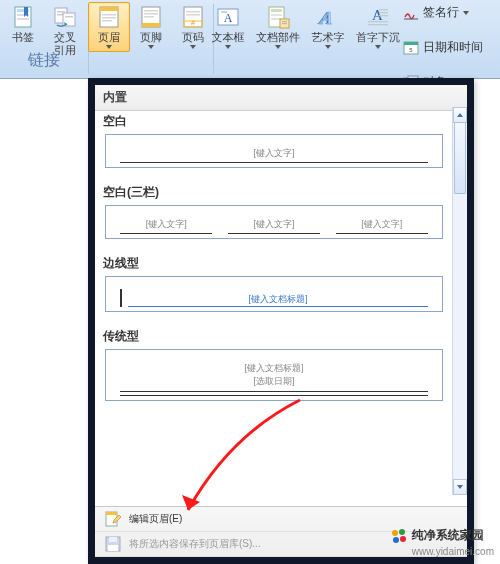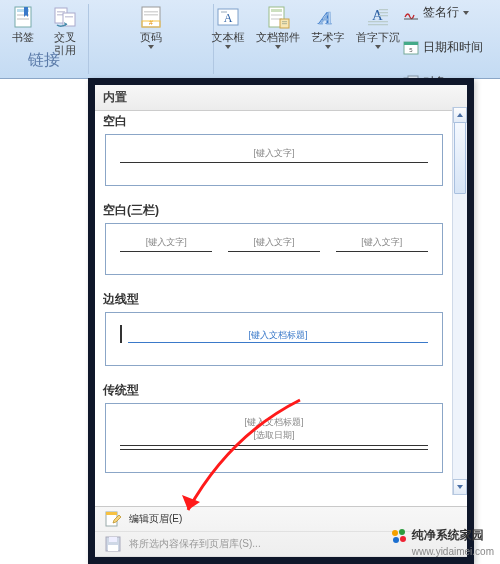--- a/index.html
+++ b/index.html
@@ -24,21 +24,21 @@
   .dd-scroll{position:absolute;top:22px;left:0;right:14px;bottom:62px;overflow:hidden}
   .sb{position:absolute;top:22px;right:0;width:14px;bottom:62px;background:#eef3fb;border-left:1px solid #cfd9e8}
   .sb .arr{height:14px;background:linear-gradient(#fdfdfe,#e2ebf7);border:1px solid #b6c8e0;display:flex;align-items:center;justify-content:center}
   .sb .tri{border-left:3px solid transparent;border-right:3px solid transparent}
   .sb .up{border-bottom:4px solid #4a6fa5}
   .sb .dn{border-top:4px solid #4a6fa5}
   .sb .track{position:absolute;top:15px;bottom:15px;left:0;right:0}
   .sb .thumb{position:absolute;top:0;height:70px;left:1px;right:1px;background:linear-gradient(#f4f8fe,#d6e4f6);border:1px solid #a9c0df;border-radius:1px}
 
   .opt-title{font-weight:bold;padding:6px 8px 4px;color:#333}
-  .opt-prev{margin:0 10px 10px;border:1px solid #8ba6c7;background:#fff;padding:12px 14px 22px;position:relative}
+  .opt-prev{margin:0 10px 10px;border:1px solid #8ba6c7;background:#fff;padding:12px 14px 4px;position:relative}
   .ph{font-size:9px;color:#888;text-align:center}
   .underline{border-bottom:1px solid #333;margin-top:2px}
   .tri-col{display:flex;justify-content:space-between}
   .tri-col .cell{width:30%}
   .side{display:flex;align-items:flex-end;gap:6px}
   .side .bar{width:2px;height:18px;background:#333}
   .side .line{flex:1}
   .trad .ln{border-bottom:1px solid #333;margin-top:3px}
 
   .dd-footer{position:absolute;left:0;right:0;bottom:0;border-top:1px solid #c9c9c9;background:linear-gradient(#f7f7f7,#eee)}
@@ -89,20 +89,46 @@
         <span class="lbl" style="white-space:pre">交叉
 引用</span>
       </div>
     </div>
     <div class="grp-title">链接</div>
   </div>
   <div class="grp-sep"></div>
 
   <div class="grp" style="width:120px">
     <div style="display:flex">
+      <div class="big-btn active">
+        <span class="ic">
+          <svg viewBox="0 0 24 24">
+              <rect x="3" y="2" width="18" height="20" fill="#fff" stroke="#999"></rect>
+              <rect x="3" y="2" width="18" height="4" fill="#f6c142"></rect>
+              <rect x="5" y="9" width="14" height="1.5" fill="#d6d6d6"></rect>
+              <rect x="5" y="12" width="14" height="1.5" fill="#d6d6d6"></rect>
+              <rect x="5" y="15" width="10" height="1.5" fill="#d6d6d6"></rect>
+            </svg>
+        </span>
+        <span class="lbl">页眉</span>
+        <span class="dd-car"></span>
+      </div>
+      <div class="big-btn">
+        <span class="ic">
+          <svg viewBox="0 0 24 24">
+              <rect x="3" y="2" width="18" height="20" fill="#fff" stroke="#999"></rect>
+              <rect x="3" y="18" width="18" height="4" fill="#f6c142"></rect>
+              <rect x="5" y="5" width="14" height="1.5" fill="#d6d6d6"></rect>
+              <rect x="5" y="8" width="14" height="1.5" fill="#d6d6d6"></rect>
+              <rect x="5" y="11" width="10" height="1.5" fill="#d6d6d6"></rect>
+            </svg>
+        </span>
+        <span class="lbl">页脚</span>
+        <span class="dd-car"></span>
+      </div>
       <div class="big-btn">
         <span class="ic">
           <svg viewBox="0 0 24 24">
               <rect x="3" y="2" width="18" height="20" fill="#fff" stroke="#999"></rect>
               <rect x="5" y="6" width="14" height="1.5" fill="#d6d6d6"></rect>
               <rect x="5" y="9" width="14" height="1.5" fill="#d6d6d6"></rect>
               <text x="12" y="20" font-size="7" text-anchor="middle" fill="#e38b00">#</text>
               <rect x="3" y="16" width="18" height="6" fill="none" stroke="#f6c142"></rect>
             </svg>
         </span>

